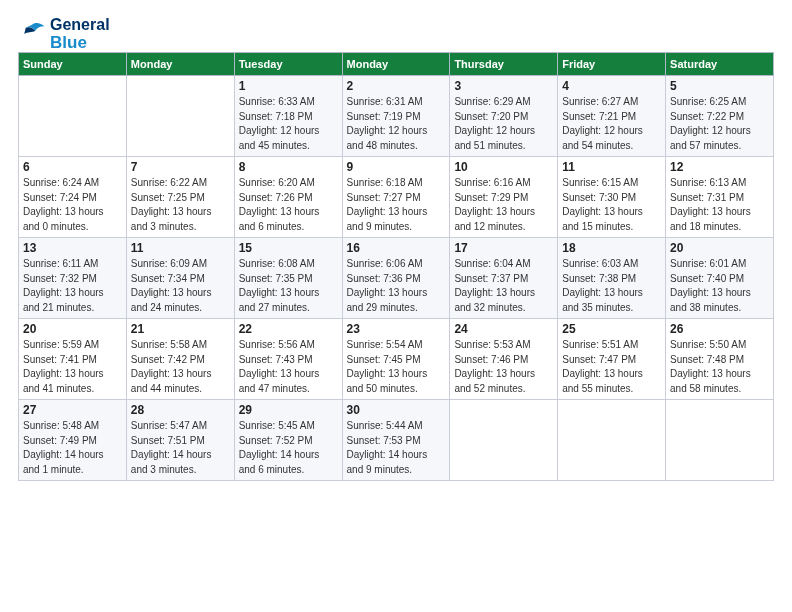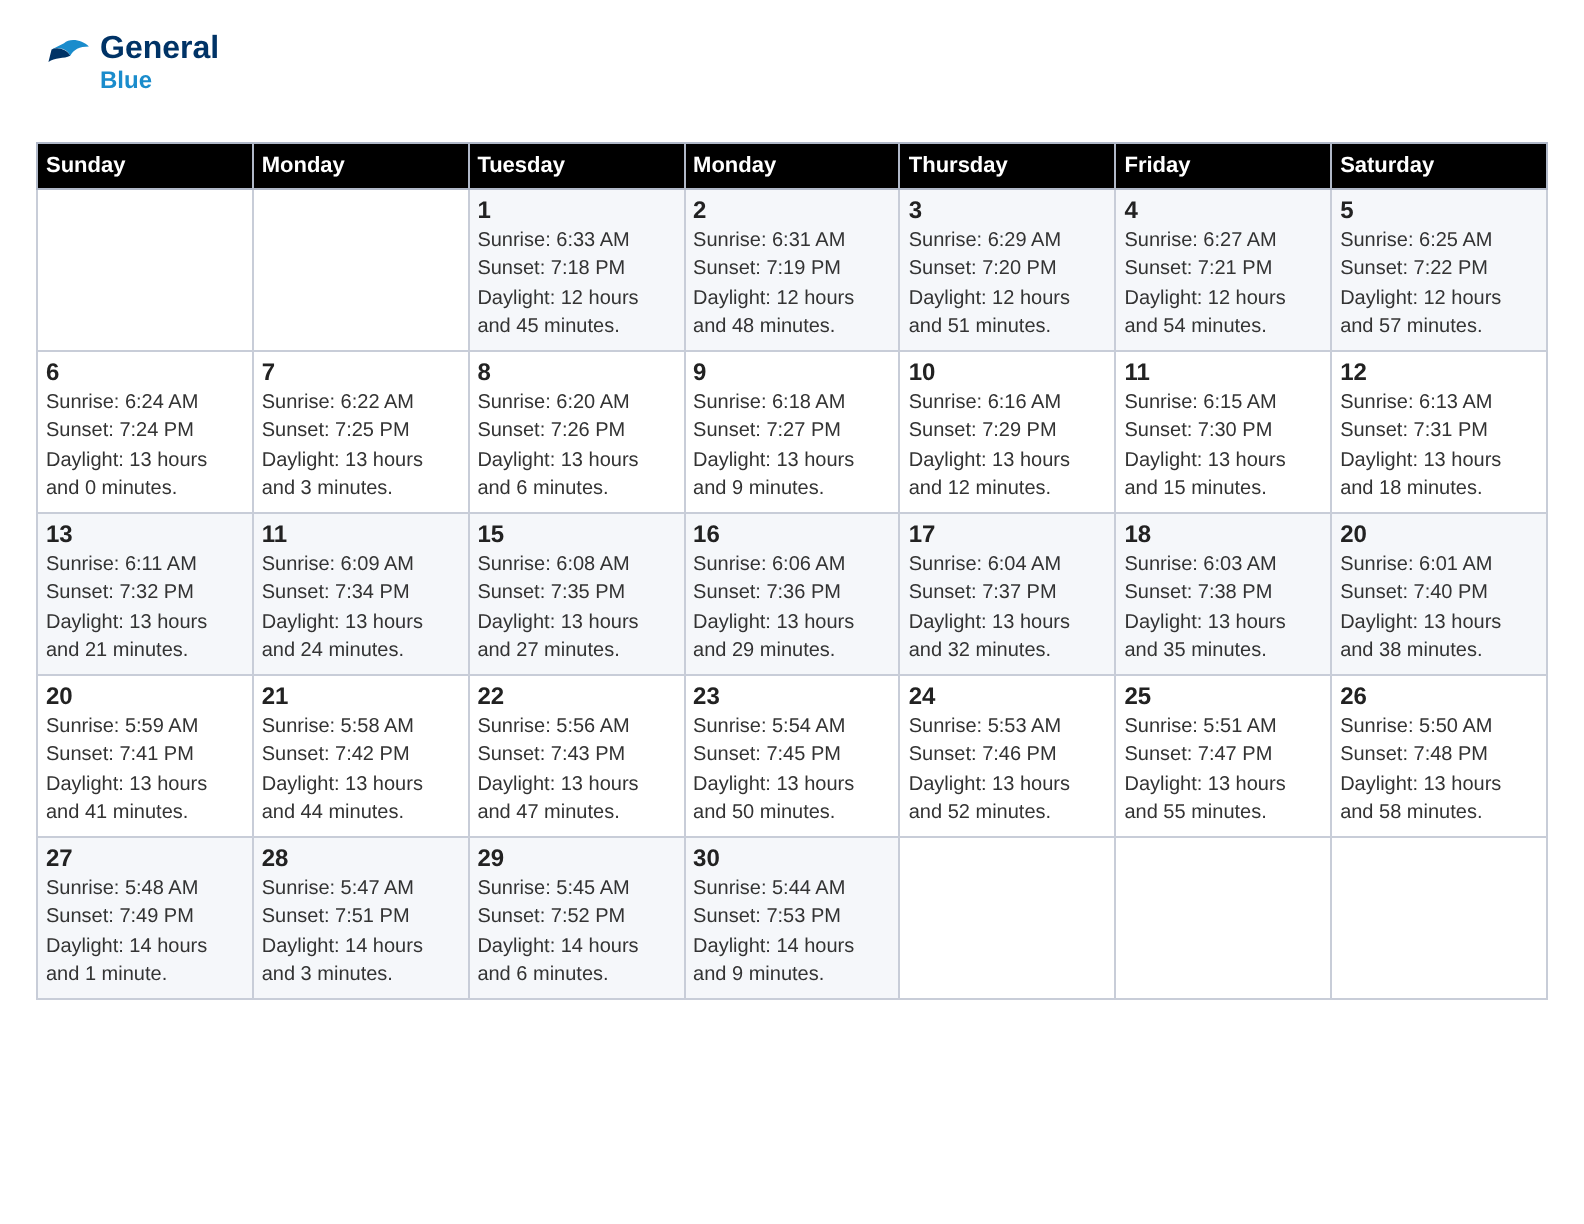--- a/index.html
+++ b/index.html
@@ -13,21 +13,21 @@
     }
     .page {
       width: 792px;
       height: 612px;
       padding: 16px 18px 10px 18px;
     }
     .header {
       display: flex;
       justify-content: space-between;
       align-items: flex-start;
-      margin-bottom: 24px;
+      margin-bottom: 0;
     }
     .logo {
       display: flex;
       align-items: center;
       gap: 4px;
     }
     .logo-bird {
       width: 28px;
       height: 28px;
     }
@@ -42,21 +42,21 @@
     .subtitle {
       font-size: 15px;
       color: #555;
     }
     table {
       width: 100%;
       border-collapse: collapse;
       table-layout: fixed;
     }
     thead tr th {
-      background-color: #000000;
+      background-color: #15803d;
       color: #fff;
       padding: 5px 4px;
       font-size: 11px;
       font-weight: bold;
       border: 1px solid #b0b8c8;
       text-align: left;
     }
     tbody tr td {
       border: 1px solid #c8cdd8;
       padding: 3px 4px;
@@ -88,21 +88,21 @@
 
 <div class="page">
   <div class="header">
     <div class="logo">
       <svg class="logo-bird" viewBox="0 0 36 36">
         <path d="M18 6 C22 2, 30 4, 34 8 C28 8, 24 10, 22 14 C20 10, 16 8, 10 10 Z" fill="#1a8ccc"></path>
         <path d="M10 10 C14 8, 20 10, 22 14 C18 16, 12 15, 8 18 Z" fill="#003366"></path>
       </svg>
       <div>
         <div style="font-size:16px;font-weight:bold;color:#003366;line-height:1.1">General</div>
-        <div style="font-size:12px;font-weight:bold;color:#1a8ccc;line-height:1.1">Blue</div>
+        <div style="font-size:17px;font-weight:bold;color:#1a8ccc;line-height:1.1">Blue</div>
       </div>
     </div>
     <div class="title-block">
       <div class="main-title"></div>
       <div class="subtitle"></div>
     </div>
   </div>
 
   <table>
     <thead>

